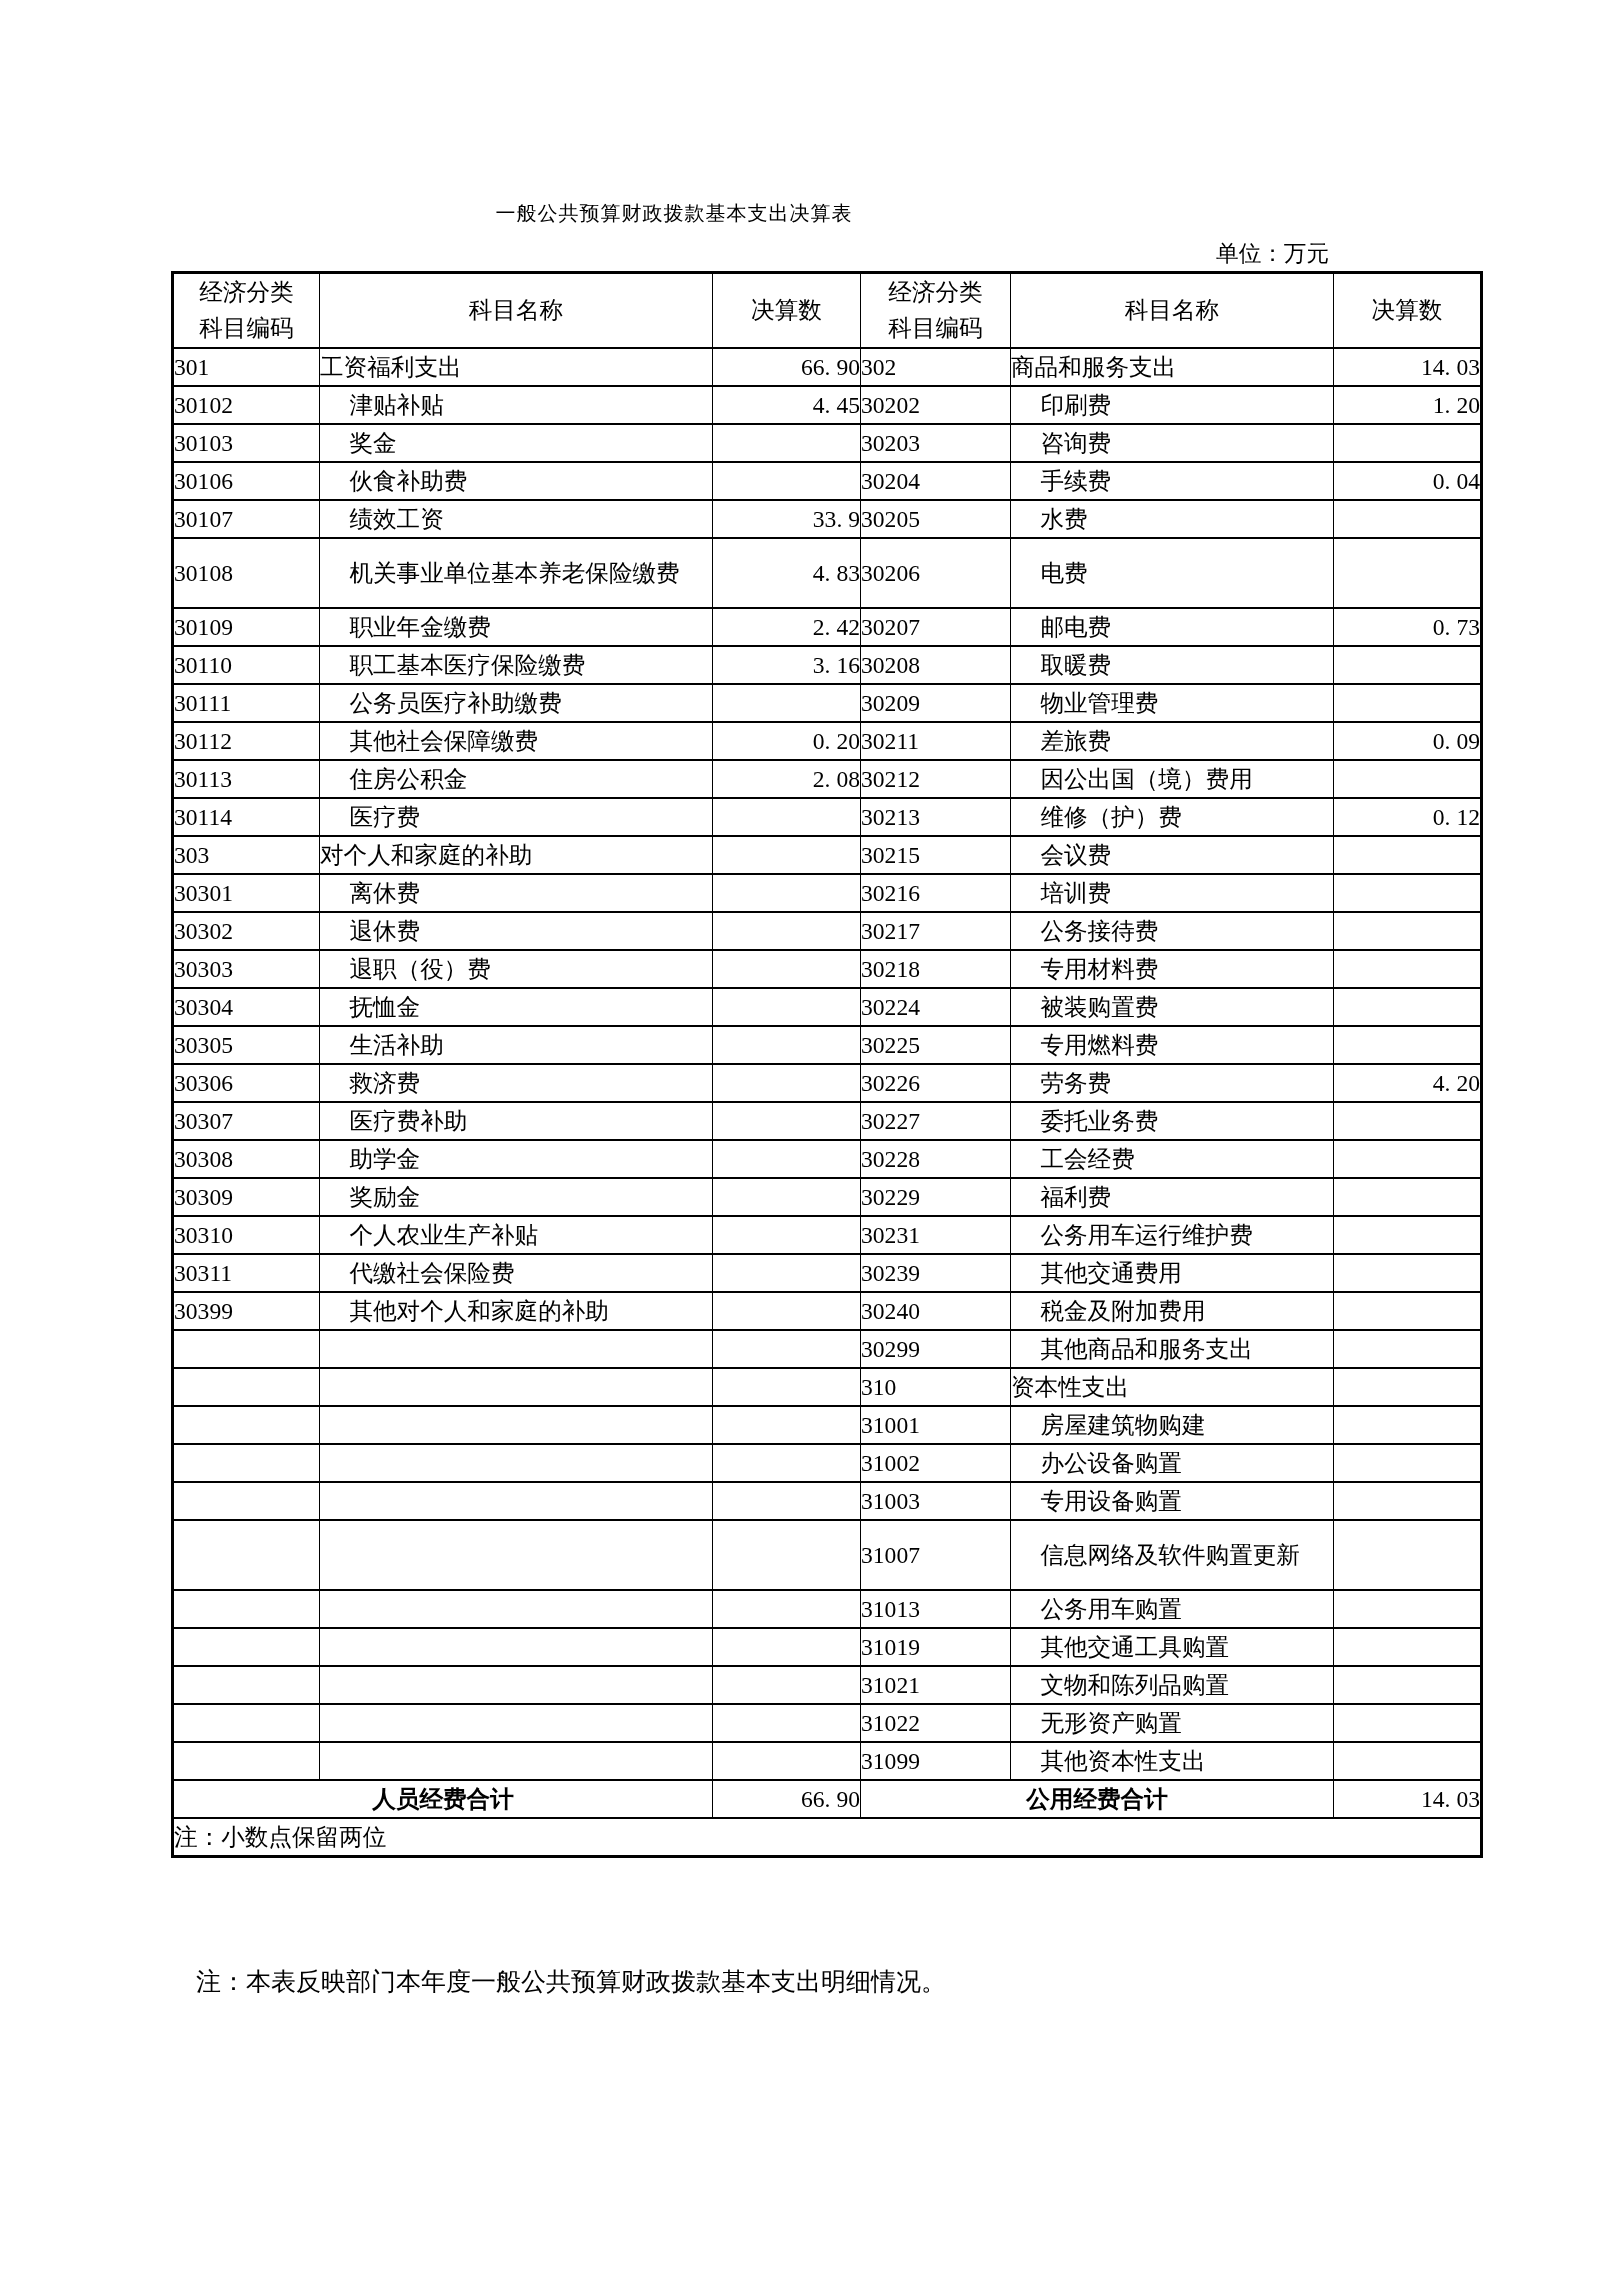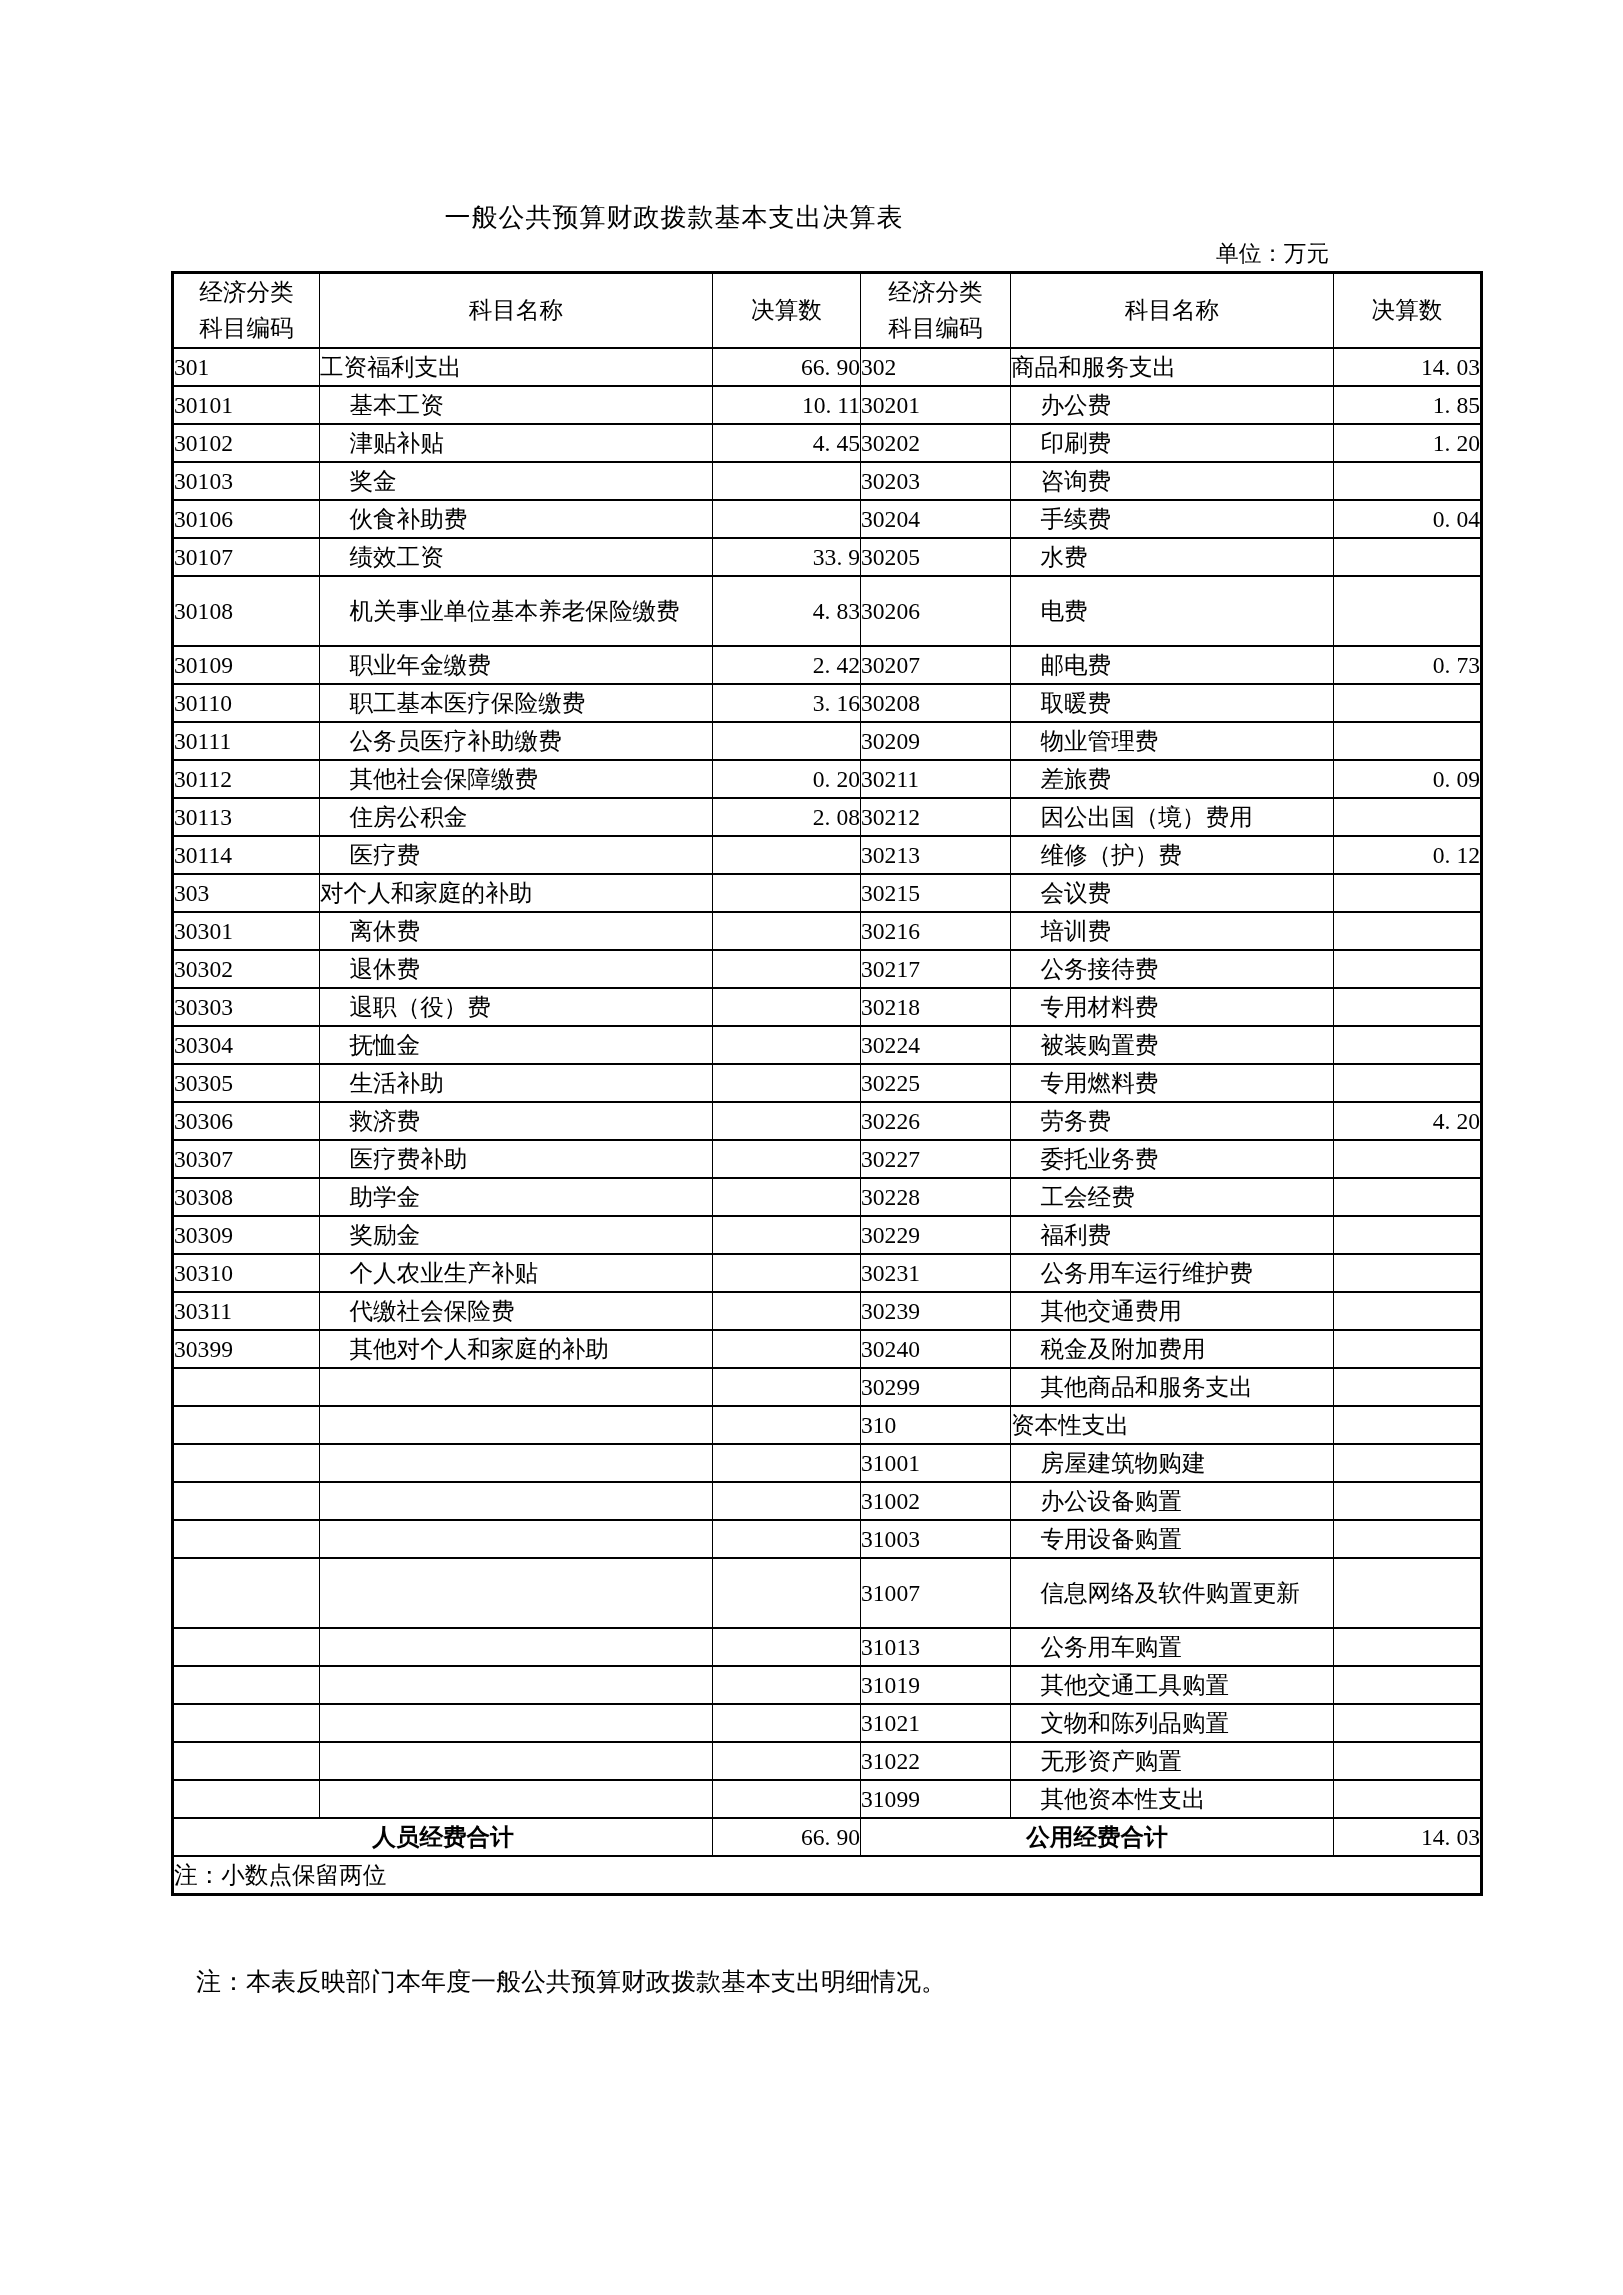--- a/index.html
+++ b/index.html
@@ -13,21 +13,21 @@
     height: 2295px;
     font-family: "Liberation Serif", "DejaVu Serif", serif;
     color: #000000;
   }
   .page-title {
     position: absolute;
     top: 200px;
     left: 0;
     width: 1348px;
     text-align: center;
-    font-size: 26px;
+    font-size: 20px;
     letter-spacing: 1px;
     white-space: nowrap;
   }
   .unit-label {
     position: absolute;
     top: 238px;
     right: 294px;
     font-size: 22.6px;
     white-space: nowrap;
   }
@@ -119,28 +119,20 @@
   <tbody id="rows">
       <tr class="r">
         <td class="code">301</td>
         <td class="name">工资福利支出</td>
         <td class="val">66. 90</td>
         <td class="code">302</td>
         <td class="name">商品和服务支出</td>
         <td class="val">14. 03</td>
       </tr>
       <tr class="r">
-        <td class="code">30101</td>
-        <td class="name sub">基本工资</td>
-        <td class="val">10. 11</td>
-        <td class="code">30201</td>
-        <td class="name sub">办公费</td>
-        <td class="val">1. 85</td>
-      </tr>
-      <tr class="r">
         <td class="code">30102</td>
         <td class="name sub">津贴补贴</td>
         <td class="val">4. 45</td>
         <td class="code">30202</td>
         <td class="name sub">印刷费</td>
         <td class="val">1. 20</td>
       </tr>
       <tr class="r">
         <td class="code">30103</td>
         <td class="name sub">奖金</td>

